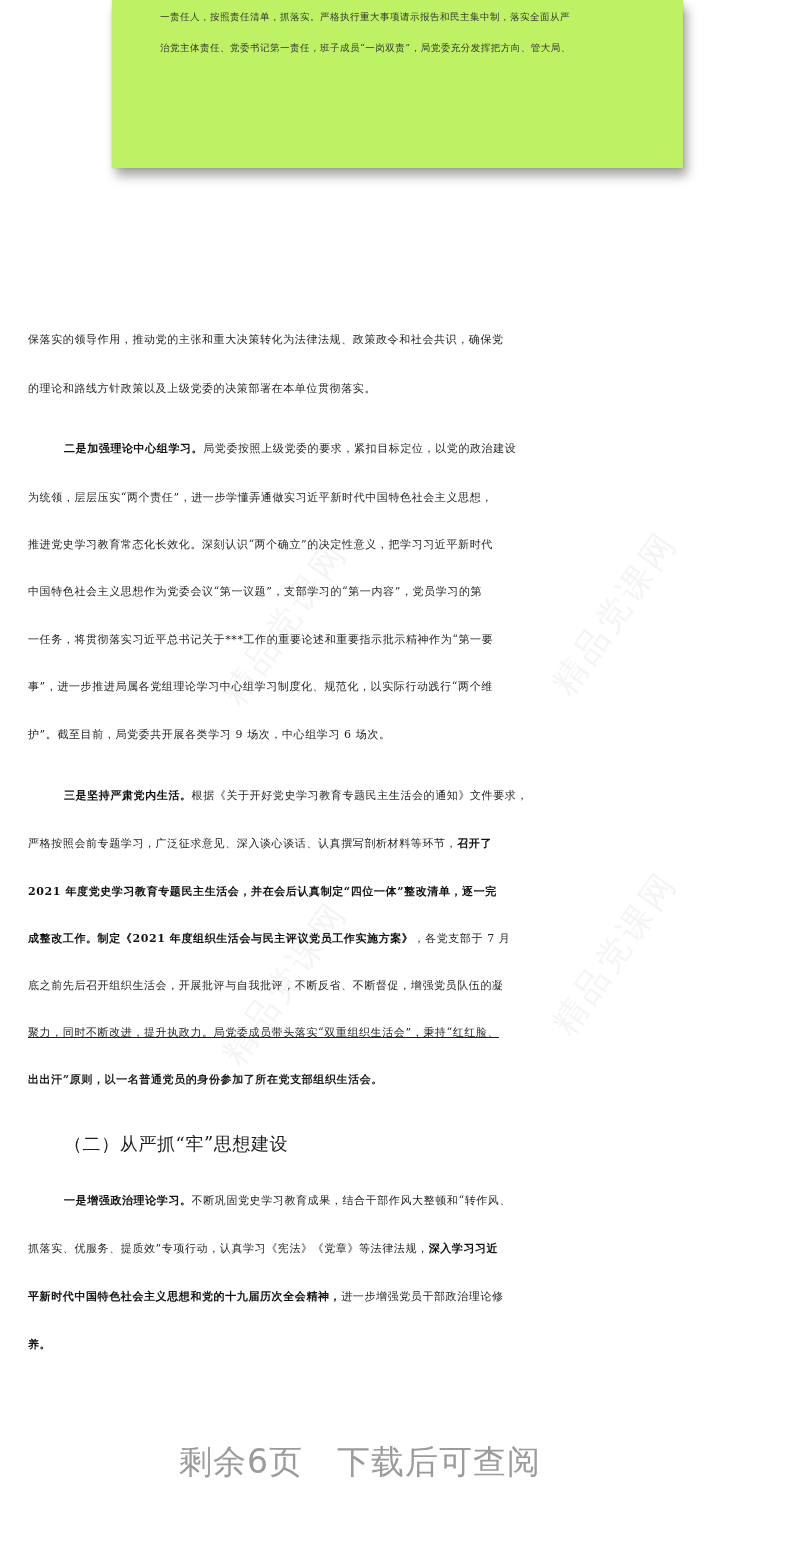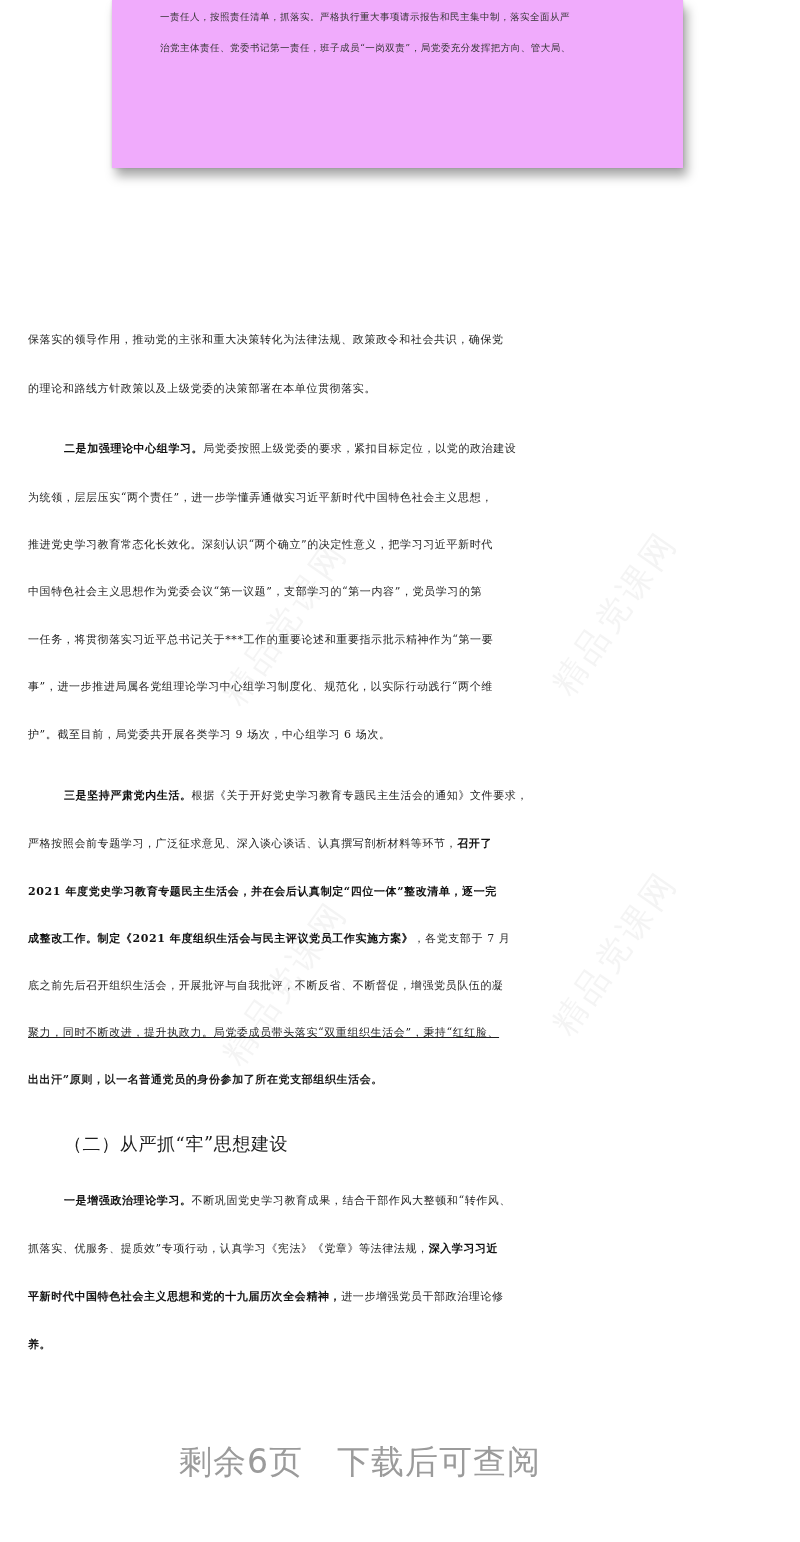--- a/index.html
+++ b/index.html
@@ -14,21 +14,21 @@
       overflow: hidden;
       font-family: "DejaVu Serif", "Liberation Serif", serif;
       color: #1a1a1a;
     }
     .page-card {
       position: absolute;
       left: 112px;
       top: 0;
       width: 571px;
       height: 168px;
-      background: #f0abfc;
+      background: #bef264;
       box-shadow: 4px 8px 10px rgba(0,0,0,0.35), 0 0 3px rgba(0,0,0,0.15);
     }
     .card-line {
       position: absolute;
       left: 48px;
       font-size: 9.5px;
       color: #333333;
       letter-spacing: 0.5px;
       white-space: nowrap;
     }

